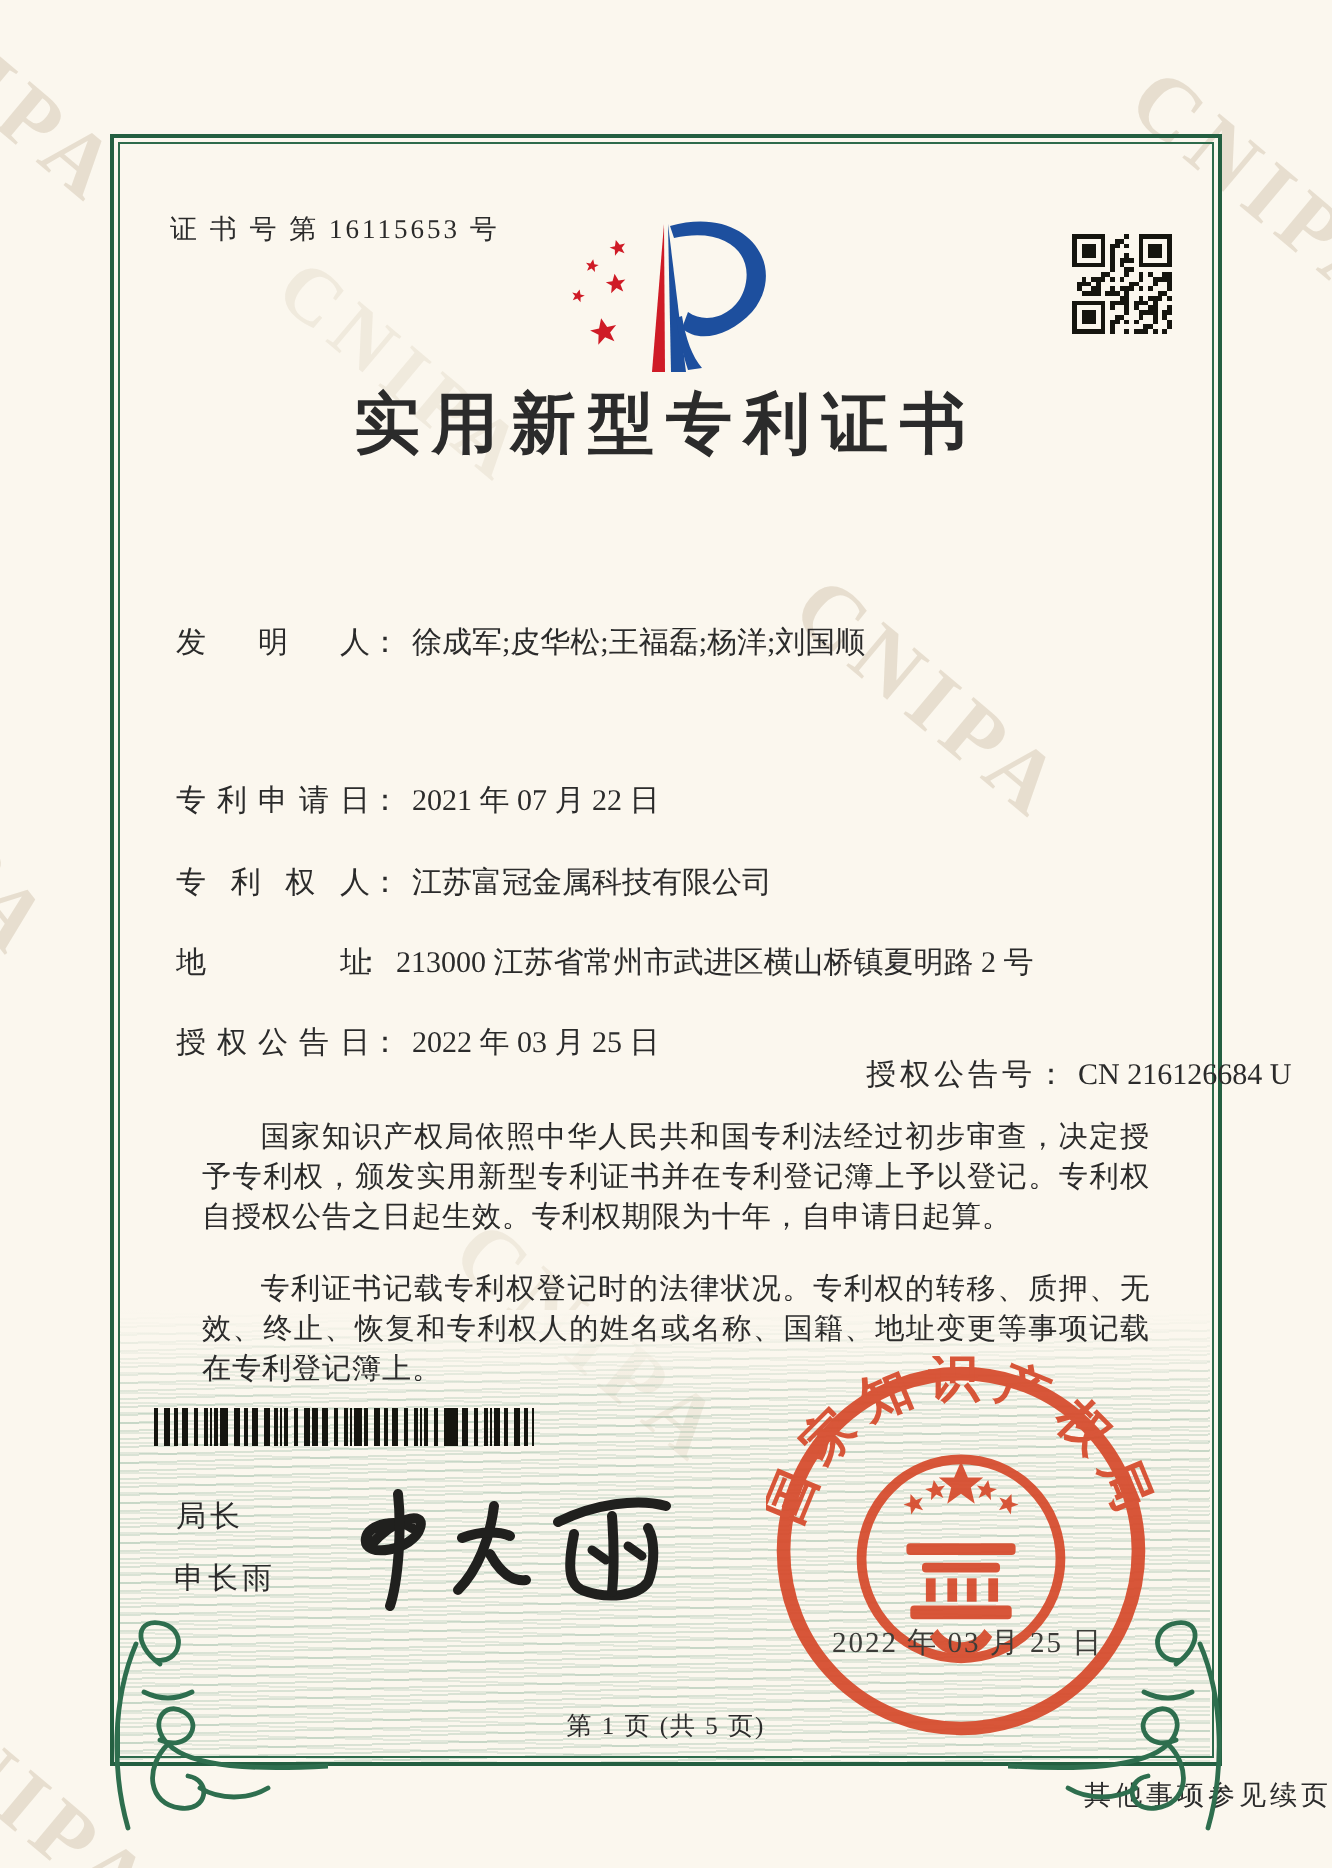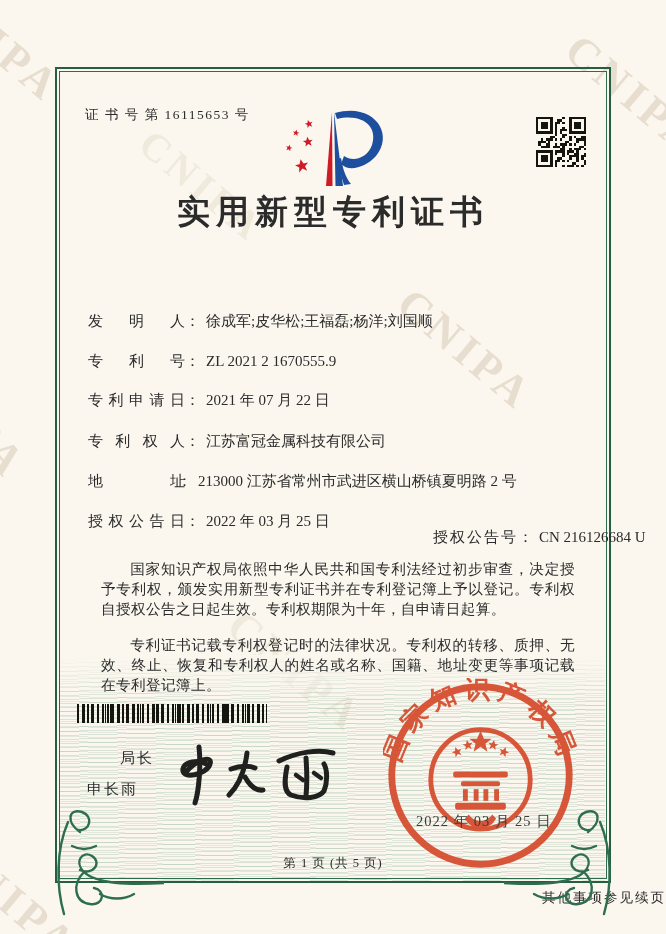--- a/index.html
+++ b/index.html
@@ -65,21 +65,21 @@
   }
   .paras p{margin:16px;text-indent:2em;}
   
   .barcode{
     position:absolute;left:77px;top:704px;width:190px;height:19px;
     background:
       repeating-linear-gradient(90deg,#15150f 0 2px,transparent 2px 5px),
       repeating-linear-gradient(90deg,#15150f 0 1px,transparent 1px 7px),
       repeating-linear-gradient(90deg,transparent 0 10px,#15150f 10px 12px,transparent 12px 23px);
   }
-  .signer-title{position:absolute;left:88px;top:749px;font-size:15px;letter-spacing:2px;margin-left:32px;}
+  .signer-title{position:absolute;left:88px;top:749px;font-size:15px;letter-spacing:2px;}
   .signer-name{position:absolute;left:87px;top:780px;font-size:15px;letter-spacing:2px;}
   .signature{position:absolute;left:155px;top:733px;}
   .seal{position:absolute;left:383px;top:678px;}
   .seal-date{
     position:absolute;left:416px;top:812px;font-size:14.5px;letter-spacing:1px;
     color:#3c3c38;z-index:5;white-space:nowrap;
   }
   .page-info{position:absolute;left:0;right:0;top:855px;text-align:center;font-size:12.5px;letter-spacing:1px;}
   .note{position:absolute;left:0;right:0;top:889px;text-align:right;font-size:13.5px;letter-spacing:2px;}
   .flourish{position:absolute;z-index:4;}
@@ -258,23 +258,20 @@
         <rect x="16" y="2" width="3" height="3"></rect>
         <rect x="2" y="16" width="3" height="3"></rect>
     </g>
   </svg>
 
   <div class="title">实用新型专利证书</div>
 
   <div class="row" style="top:312px">
     <span class="flabel">发明人</span><span class="colon">：</span><span>徐成军;皮华松;王福磊;杨洋;刘国顺</span>
   </div>
-  <div class="row" style="top:352px">
-    <span class="flabel">专利号</span><span class="colon">：</span><span>ZL 2021 2 1670555.9</span>
-  </div>
   <div class="row" style="top:391px">
     <span class="flabel">专利申请日</span><span class="colon">：</span><span>2021 年 07 月 22 日</span>
   </div>
   <div class="row" style="top:432px">
     <span class="flabel">专利权人</span><span class="colon">：</span><span>江苏富冠金属科技有限公司</span>
   </div>
   <div class="row" style="top:472px">
     <span class="flabel">地址</span><span class="colon"></span><span class="colon" style="margin-left:-14px">：</span><span>213000 江苏省常州市武进区横山桥镇夏明路 2 号</span>
   </div>
   <div class="row" style="top:512px;right:80px">

